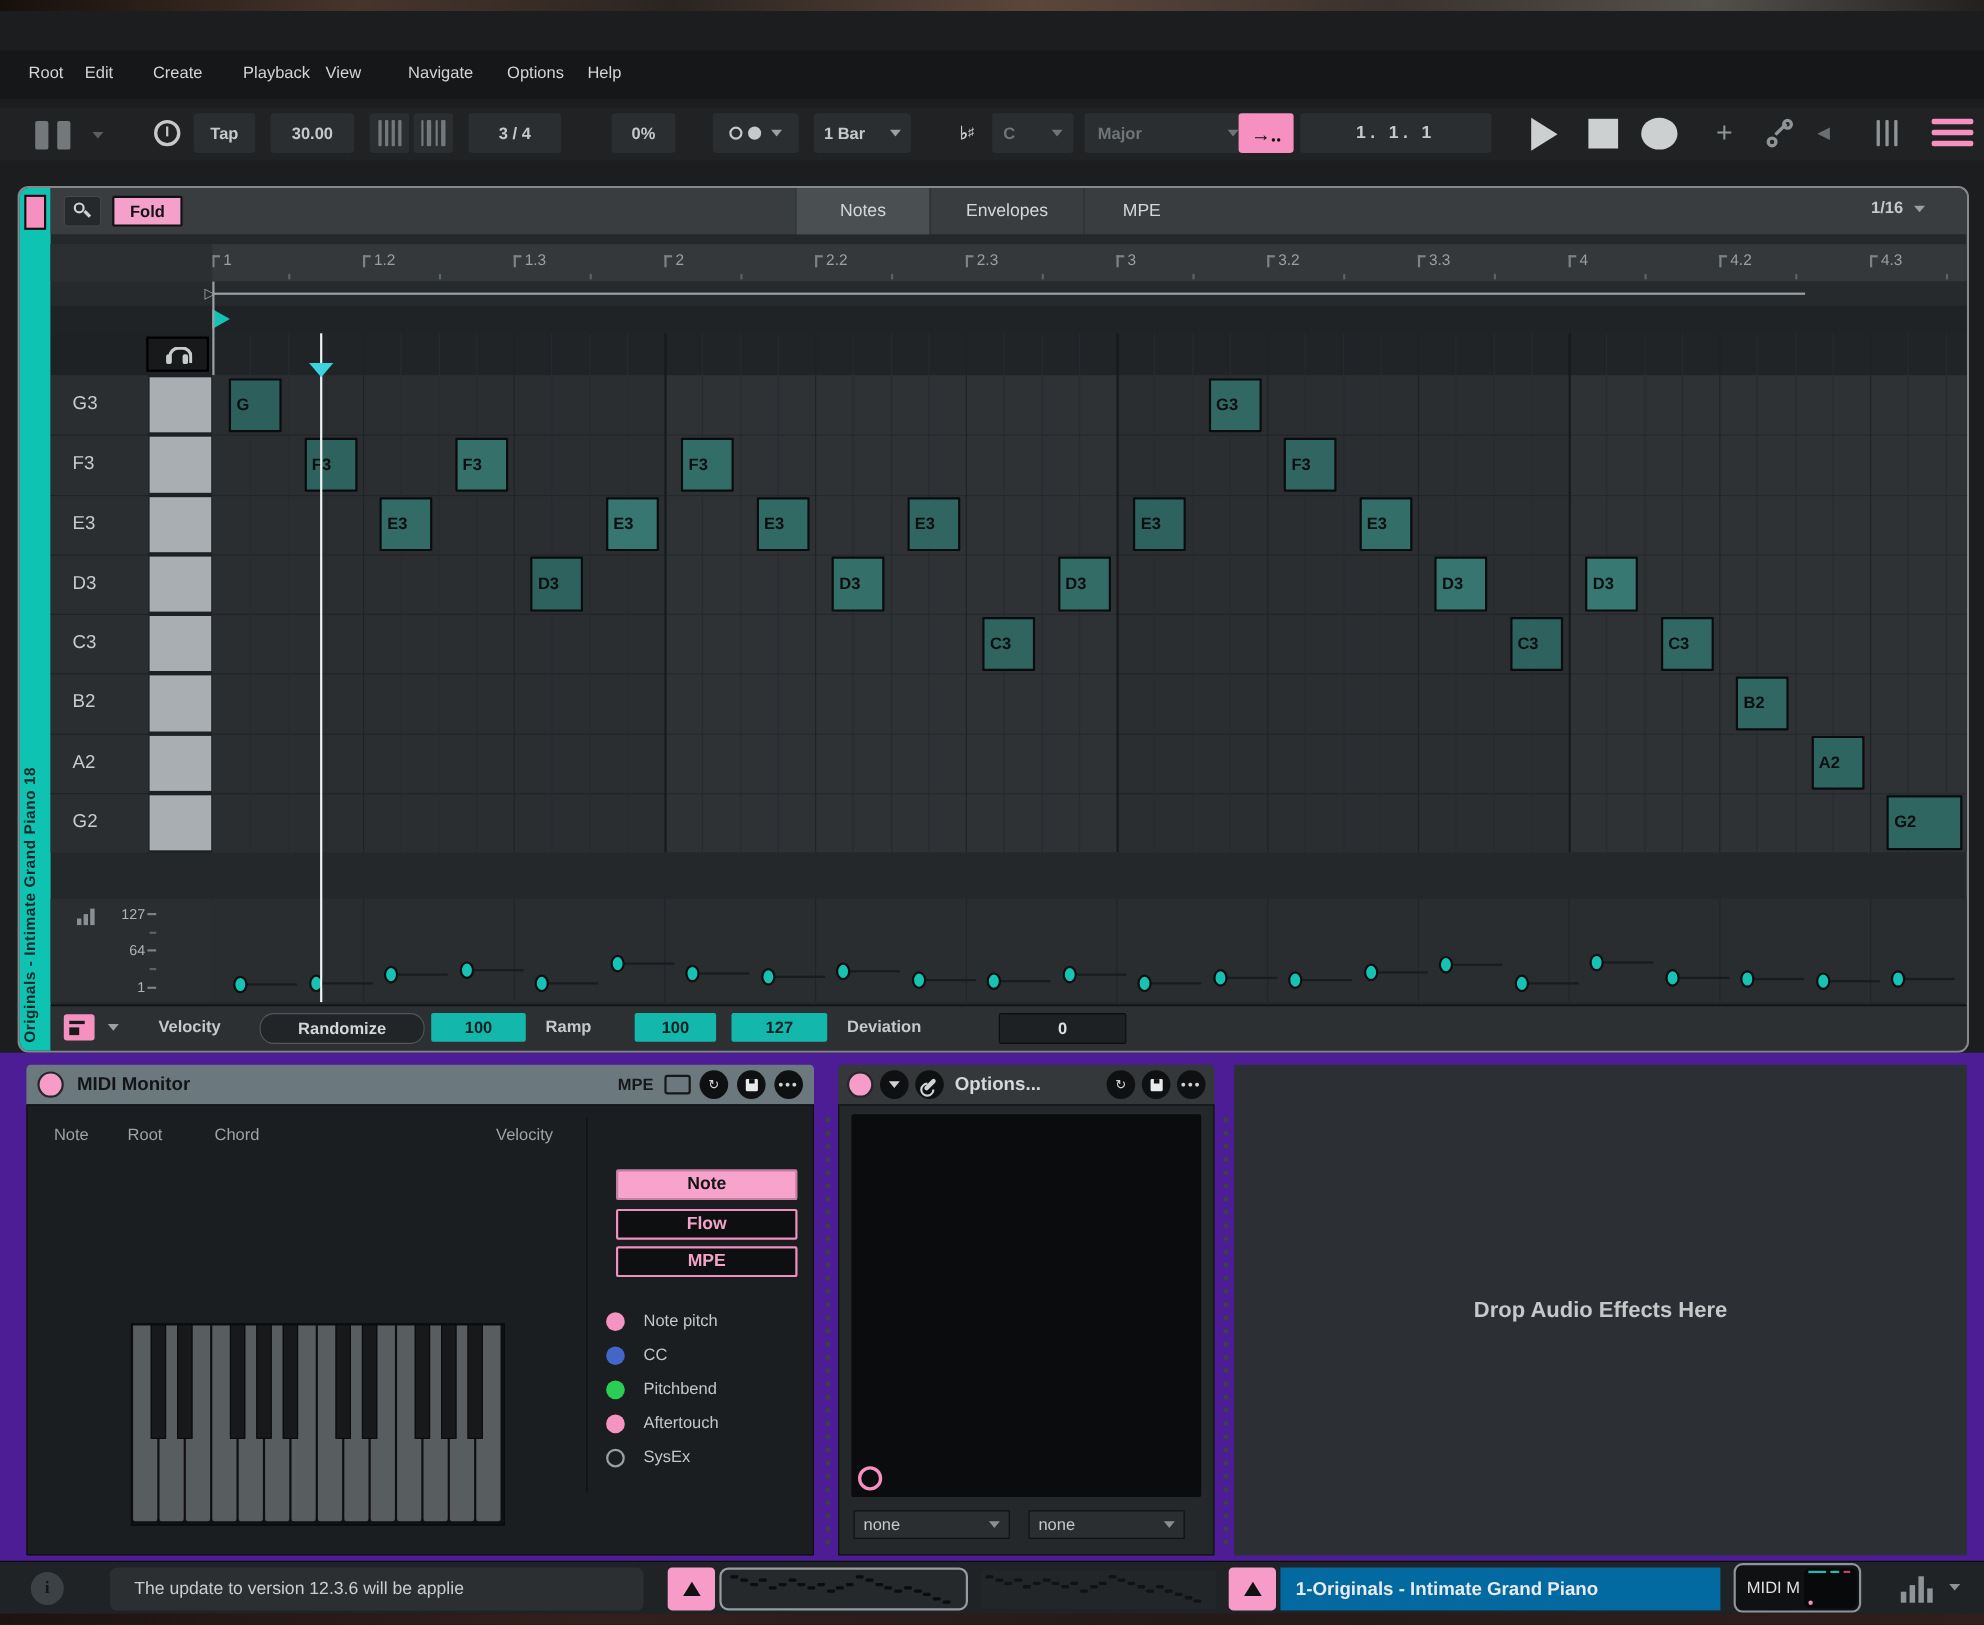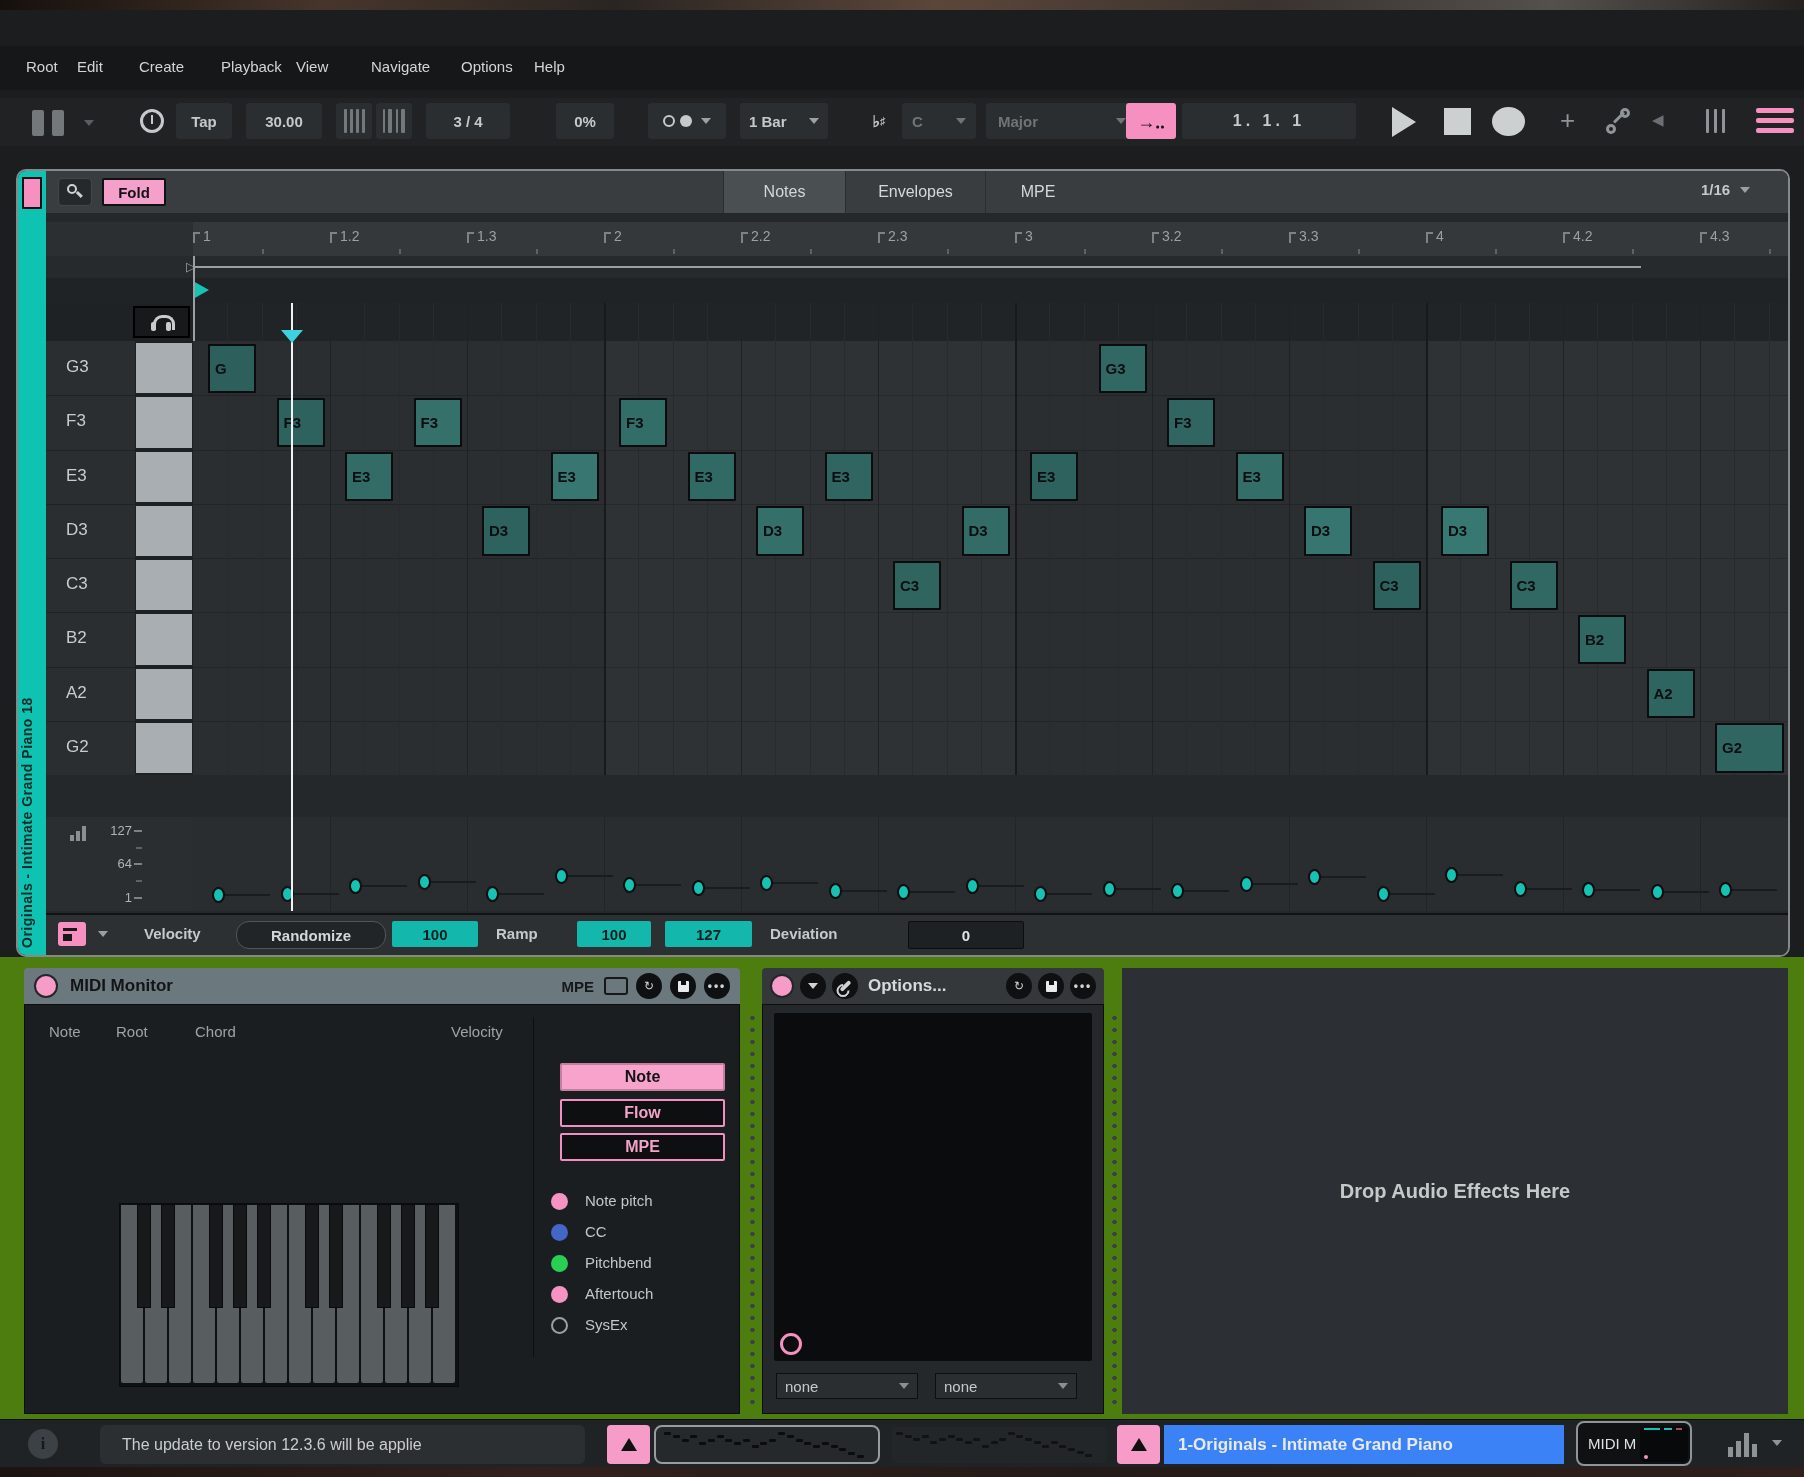--- a/index.html
+++ b/index.html
@@ -44,21 +44,21 @@
   .hp-pad{position:absolute;top:14px;width:5px;height:9px;background:#c9cccd;border-radius:2px;}
   #note-grid{left:193px;top:341px;width:1595px;height:434px;background:#2a2e31;overflow:hidden;}
   #label-col{left:46px;top:341px;width:89px;height:434px;background:#2b2e30;}
   #key-col{left:135px;top:341px;width:58px;height:434px;background:#1e2124;}
   #velocity-left{left:46px;top:817px;width:147px;height:94px;background:#2b2e30;}
   #velocity-lane{left:193px;top:817px;width:1595px;height:94px;background:#292d30;overflow:hidden;}
   #editor-footer{left:46px;top:913px;width:1742px;height:42px;background:#2d3033;border-top:2px solid #101214;border-radius:0 0 8px 0;box-sizing:border-box;}
   .flabel{position:absolute;top:10px;font-size:15px;color:#c6c9cb;font-weight:bold;}
   .fbox{position:absolute;top:6px;height:26px;display:flex;align-items:center;justify-content:center;font-size:15px;font-weight:bold;border-radius:2px;}
   
-  #device-area{left:0;top:957px;width:1804px;height:462px;background:#4d7c0f;}
+  #device-area{left:0;top:957px;width:1804px;height:462px;background:#4c1d95;}
   .dev-header{position:absolute;top:11px;height:36px;border-radius:4px 4px 0 0;display:flex;align-items:center;}
   .circ-btn{width:26px;height:26px;border-radius:50%;background:#0e1012;color:#cfd3d4;display:flex;align-items:center;justify-content:center;font-size:12px;margin-left:8px;flex:none;}
   .dev-led{width:24px;height:24px;border-radius:50%;background:#f79cc8;border:2px solid #24262a;box-sizing:border-box;flex:none;}
   .pinkbtn{position:absolute;left:535px;width:165px;height:28px;display:flex;align-items:center;justify-content:center;
       font-size:16px;font-weight:bold;border-radius:2px;box-sizing:border-box;}
   .pinkbtn.fill{background:#f7a3cb;color:#121416;border:2px solid #c77da0;}
   .pinkbtn.line{background:#0d0f10;color:#f3a3c9;border:2px solid #f08fc0;}
   .dotted-strip{position:absolute;top:55px;width:13px;height:400px;
       background-image:radial-gradient(circle,#3c4145 2px,transparent 2.4px);background-size:13px 12px;background-position:center 0;}
   .none-select{position:absolute;height:26px;background:#2b2e31;border:1px solid #0c0e10;box-sizing:border-box;
@@ -659,21 +659,21 @@
         <div style="position:absolute;left:150.1px;top:17.5px;width:7px;height:3px;border-radius:1px;background:#101214;"></div>
         <div style="position:absolute;left:158.7px;top:14.4px;width:7px;height:3px;border-radius:1px;background:#101214;"></div>
         <div style="position:absolute;left:167.3px;top:17.5px;width:7px;height:3px;border-radius:1px;background:#101214;"></div>
         <div style="position:absolute;left:175.9px;top:20.6px;width:7px;height:3px;border-radius:1px;background:#101214;"></div>
         <div style="position:absolute;left:184.5px;top:23.8px;width:7px;height:3px;border-radius:1px;background:#101214;"></div>
         <div style="position:absolute;left:193.1px;top:26.9px;width:7px;height:3px;border-radius:1px;background:#101214;"></div>
       </div>
     <div class="pink-sq" style="left:1117px;">
         <div class="tri"></div>
       </div>
-    <div class="abs" style="left:1164px;top:5px;width:400px;height:39px;background:#3b82f6;display:flex;align-items:center;padding-left:14px;box-sizing:border-box;font-size:17px;font-weight:bold;color:#e8eaeb;white-space:nowrap;overflow:hidden;">1-Originals - Intimate Grand Piano</div>
+    <div class="abs" style="left:1164px;top:5px;width:400px;height:39px;background:#0369a1;display:flex;align-items:center;padding-left:14px;box-sizing:border-box;font-size:17px;font-weight:bold;color:#e8eaeb;white-space:nowrap;overflow:hidden;">1-Originals - Intimate Grand Piano</div>
     <div class="abs" style="left:1576px;top:1px;width:116px;height:45px;background:#0f1113;border:2px solid #8f949a;border-radius:8px;box-sizing:border-box;overflow:hidden;">
       <span class="abs" style="left:10px;top:12px;font-size:15px;color:#dfe2e3;white-space:nowrap;">MIDI M</span>
       <div class="abs" style="left:62px;top:3px;width:48px;height:36px;background:#08090a;border-radius:5px;">
         <div class="abs" style="left:4px;top:2px;width:16px;height:2px;background:#18c0b2;"></div>
         <div class="abs" style="left:24px;top:2px;width:8px;height:2px;background:#18c0b2;"></div>
         <div class="abs" style="left:36px;top:2px;width:6px;height:2px;background:#b8485f;"></div>
         <div class="abs" style="left:4px;bottom:3px;width:4px;height:4px;border-radius:50%;background:#f590c1;"></div>
       </div>
     </div>
     <div class="abs" style="left:1728px;top:11px;width:32px;height:28px;">

